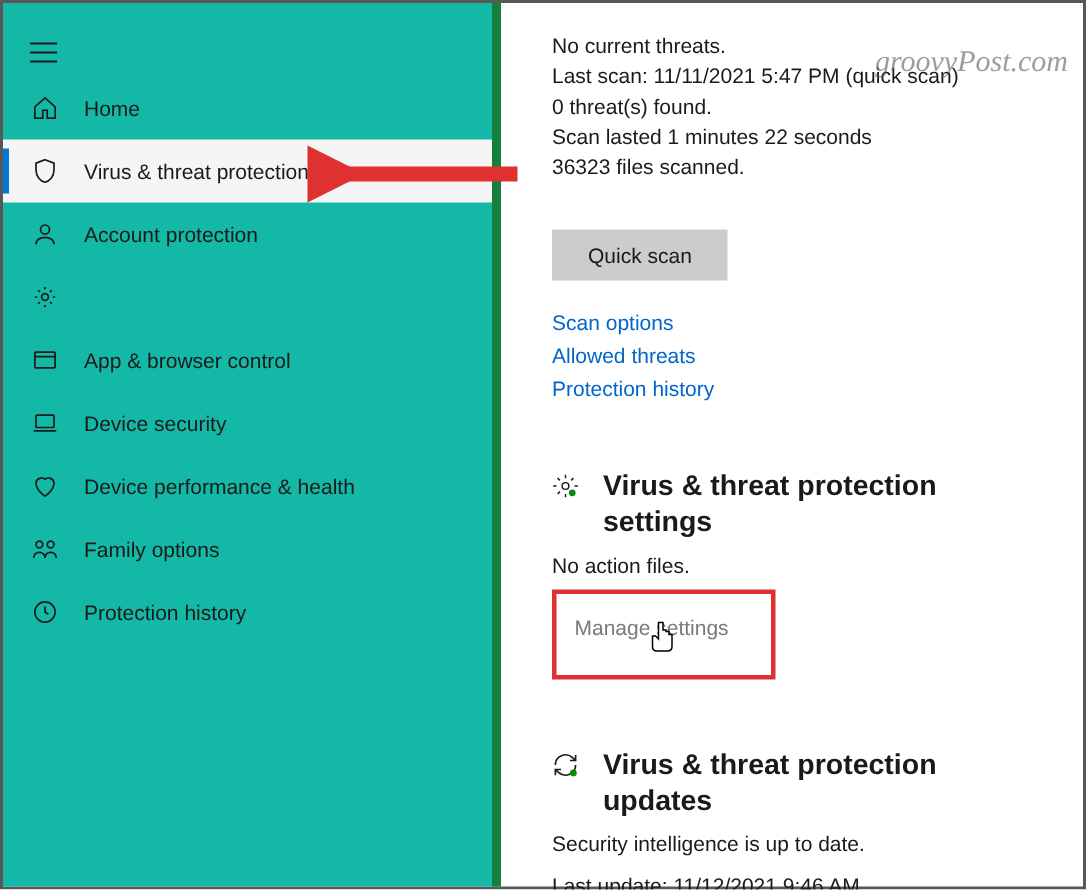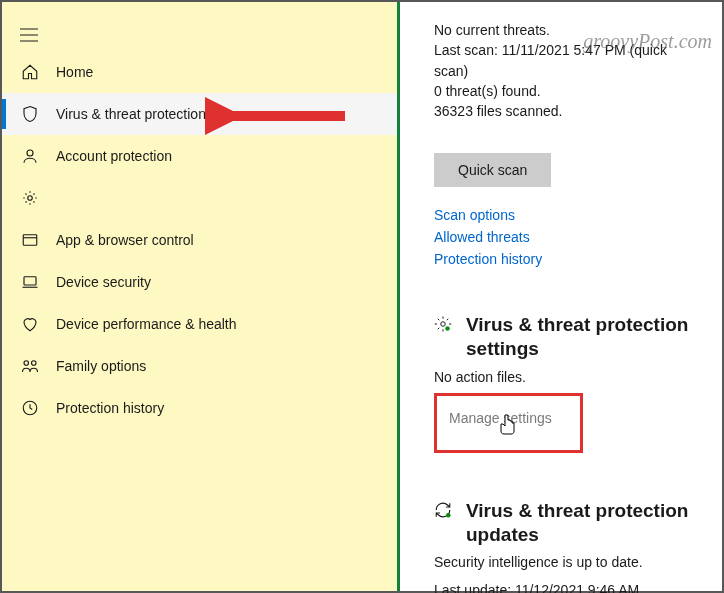--- a/index.html
+++ b/index.html
@@ -12,24 +12,24 @@
       height: 593px;
       overflow: hidden;
       position: relative;
     }
     .container {
       display: flex;
       height: 100%;
       border: 2px solid #585858;
     }
     .sidebar {
-      width: 398px;
-      background: #fef9c3;
+      width: 332px;
+      background: #14b8a6;
       padding-top: 26px;
-      border-right: 3px solid #15803d;
+      border-right: 6px solid #15803d;
     }
     .sidebar-item {
       display: flex;
       align-items: center;
       padding: 11px 16px 11px 18px;
       cursor: pointer;
       position: relative;
     }
     .sidebar-item.active {
       background: #f5f5f5;
@@ -237,20 +237,21 @@
       </span>
       <span class="label">Protection history</span>
     </div>
   </div>
 
   <div class="main">
     <div class="status-block">
       <div class="status-line">No current threats.</div>
       <div class="status-line">Last scan: 11/11/2021 5:47 PM (quick scan)</div>
       <div class="status-line">0 threat(s) found.</div>
+      <div class="status-line">Scan lasted 1 minutes 22 seconds</div>
       <div class="status-line">36323 files scanned.</div>
     </div>
 
     <button class="btn">Quick scan</button>
 
     <a class="link">Scan options</a>
     <a class="link">Allowed threats</a>
     <a class="link">Protection history</a>
 
     <div class="section">

